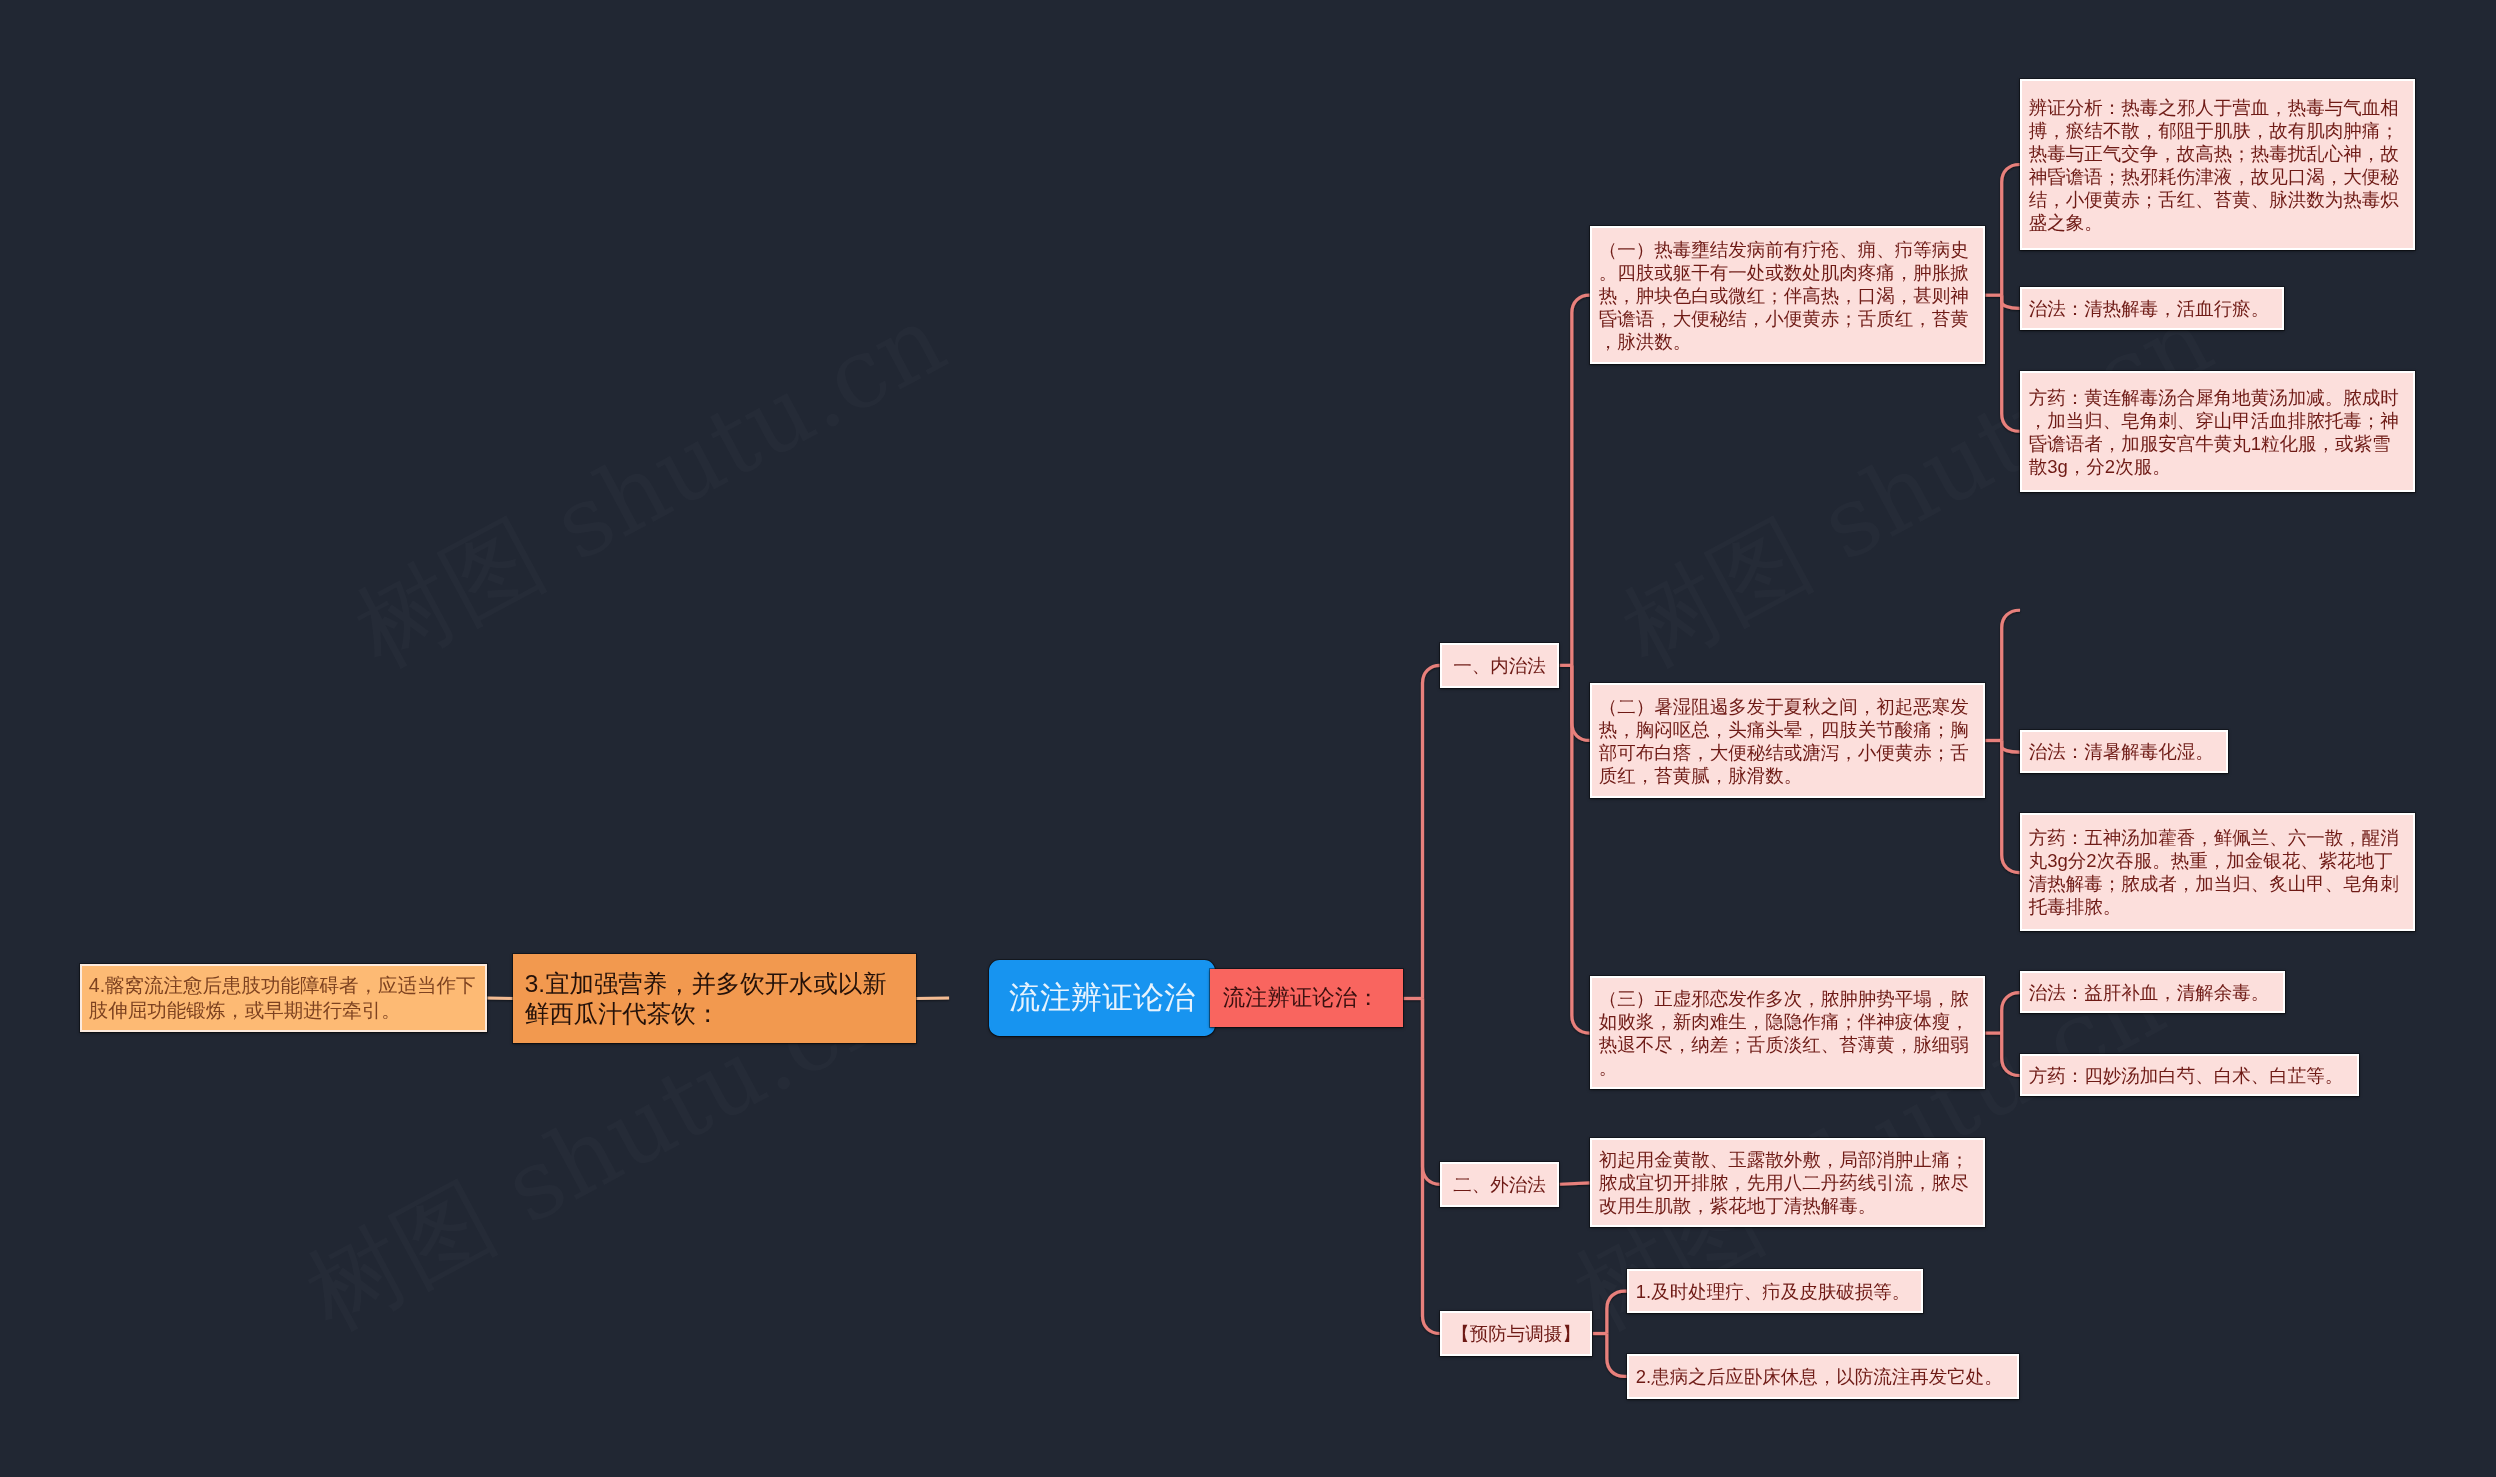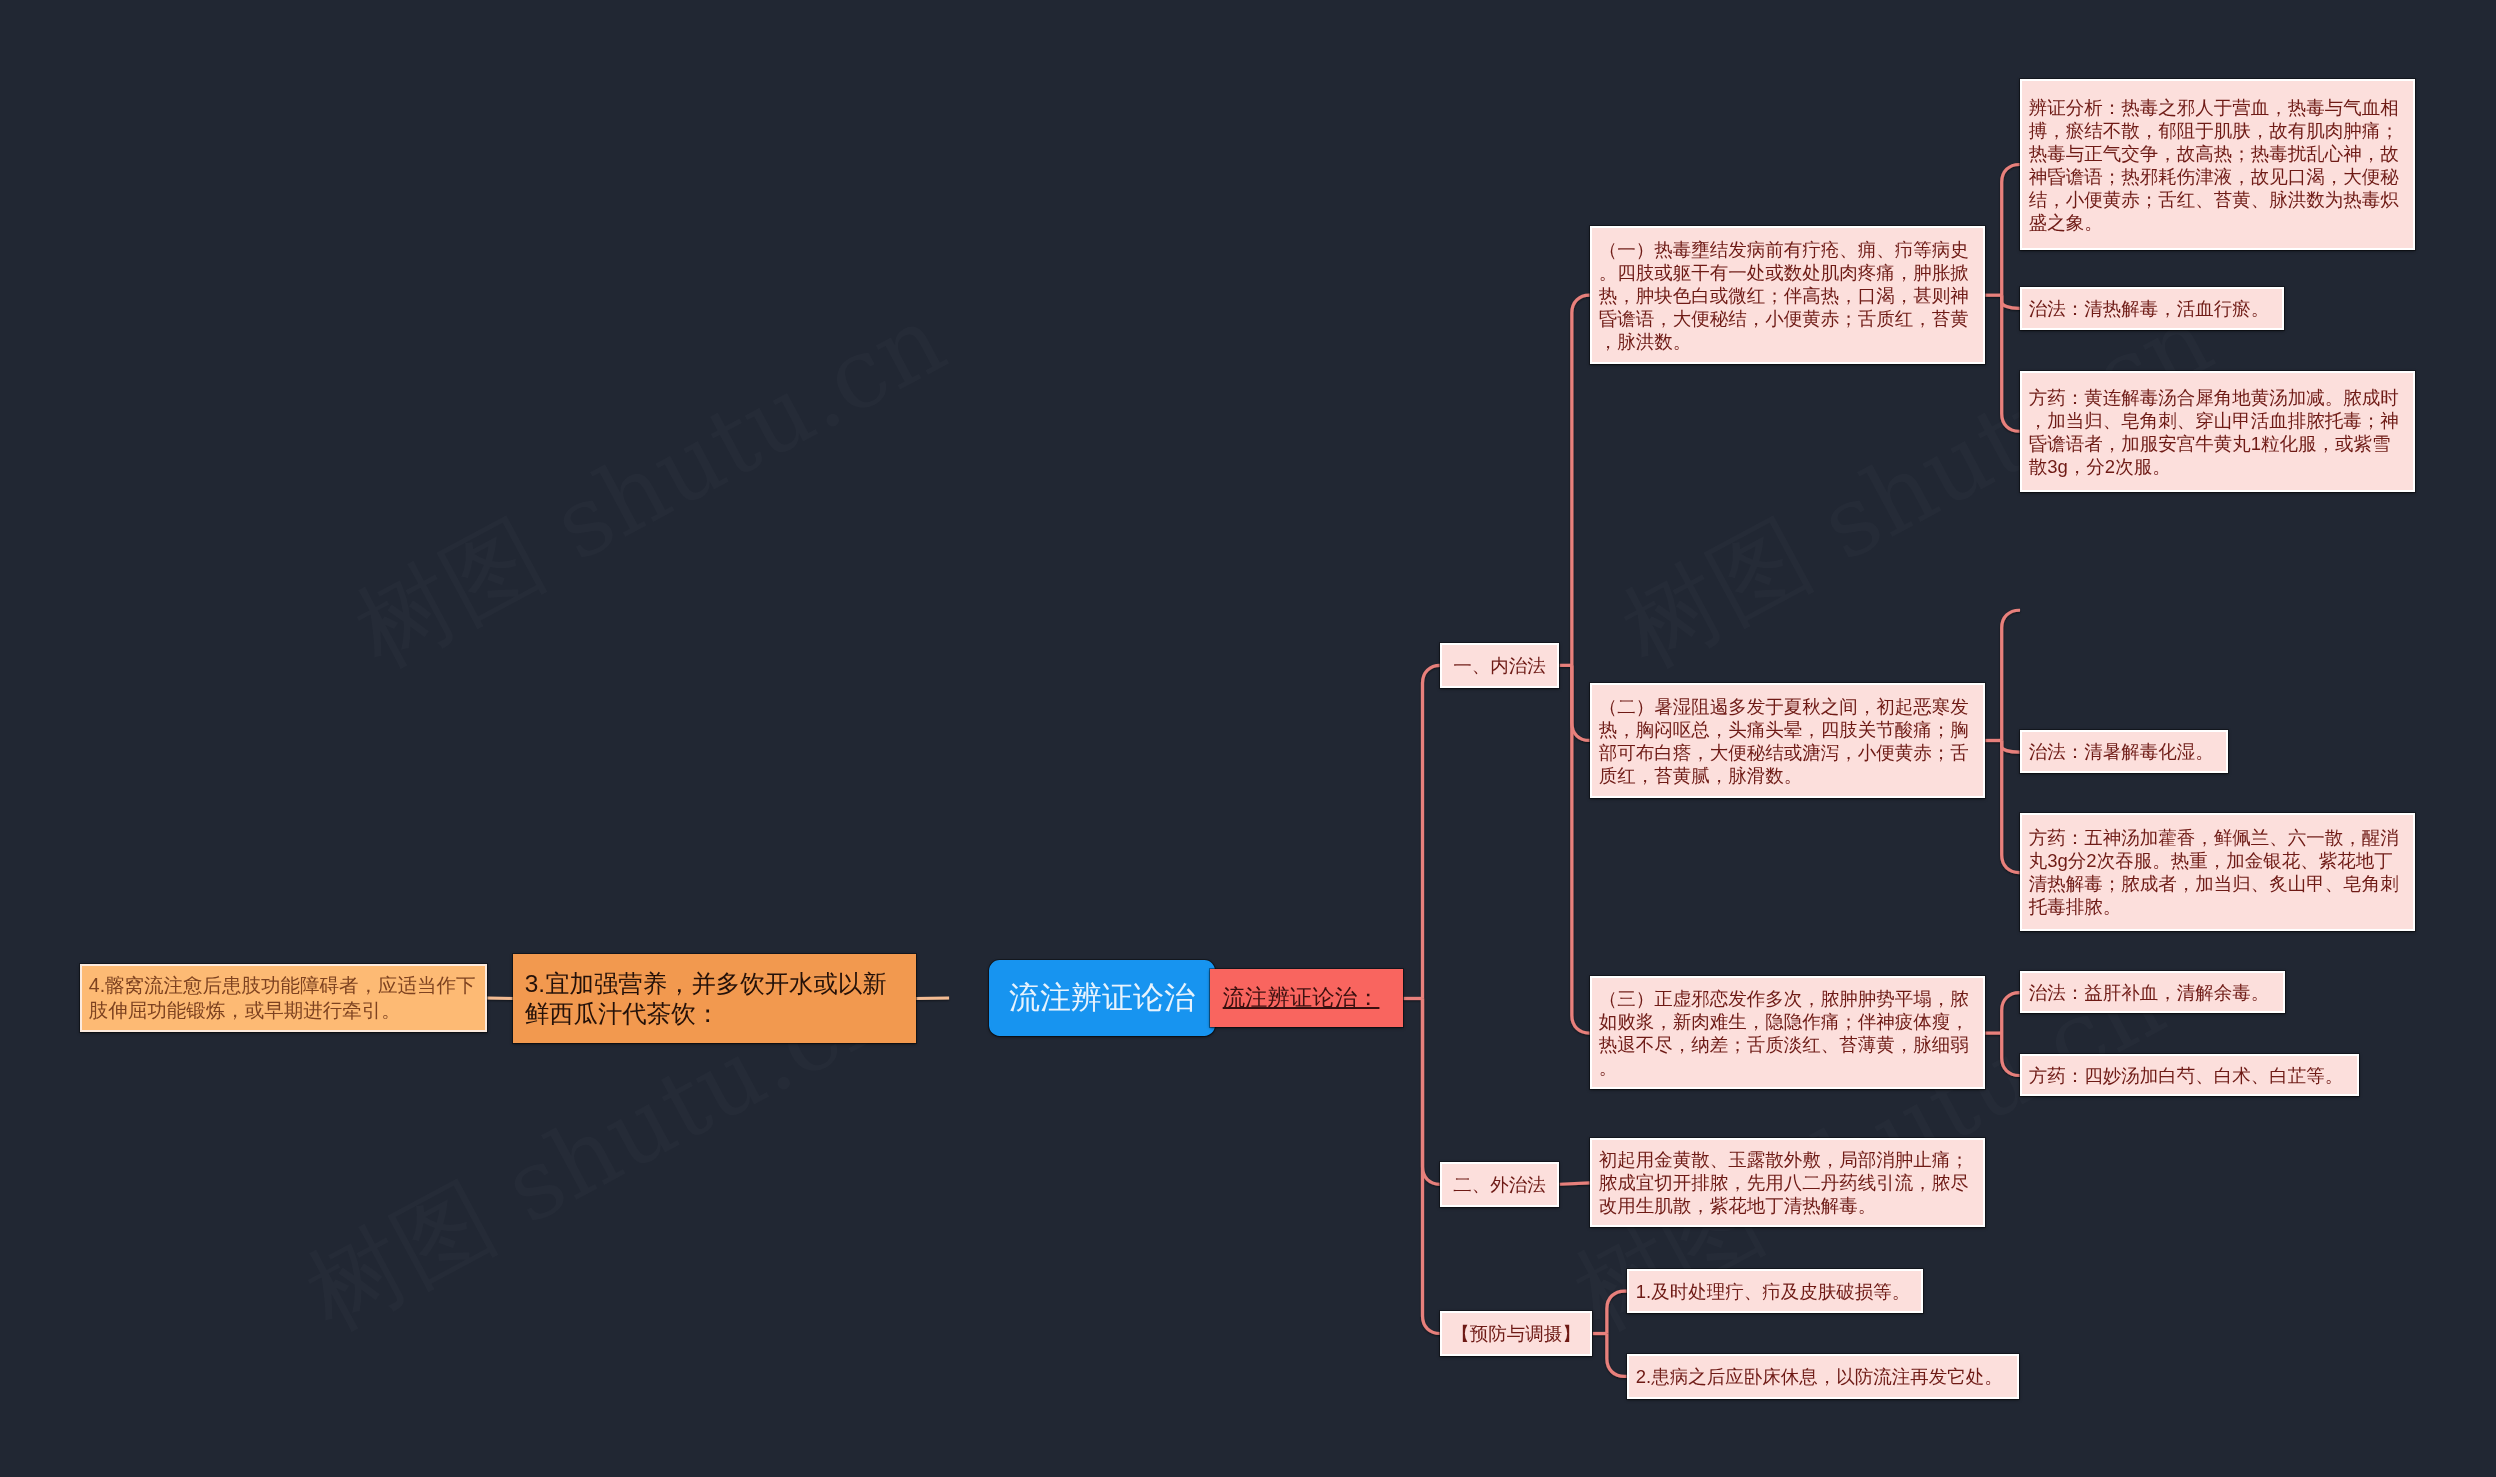--- a/index.html
+++ b/index.html
@@ -12,21 +12,21 @@
   .node{position:absolute;box-sizing:border-box;border-radius:0;
         display:flex;align-items:center;
         border:2px solid #fff;
         box-shadow:0 1px 2.9px rgba(0,0,0,.6), 0 0 0 1px rgba(0,0,0,.35);}
   .node .txt{display:block;width:100%;white-space:pre-wrap;
              word-break:break-all;line-break:anywhere;}
   .root{background:#1794f0;color:#e7f3fd;font-size:31px;line-height:1.25;
         justify-content:flex-end;text-align:center;border-radius:10.7px;
         border-color:#1794f0;margin-left:40px;}
   .primary{background:#f9655f;color:#3a100f;font-size:22.4px;line-height:1.25;
-           padding:0 10.7px;border-color:#f9655f;text-decoration:underline;}
+           padding:0 10.7px;border-color:#f9655f;}
   .orange{background:#f2994f;color:#241109;font-size:24.4px;line-height:30px;
           padding:0 9.8px;border-color:#f2994f;}
   .cream{background:#fdba74;color:#7d4220;font-size:19.5px;line-height:25px;
          padding:0 6.8px;border-color:#fbeade;}
   .leaf{background:#fcdfdc;color:#6e1a15;font-size:18.5px;line-height:23px;
         padding:0 6.8px;}
   .leaf.ctr{justify-content:center;text-align:center;padding:0 5.9px;}
   .wm{position:absolute;color:rgba(255,255,255,.018);font-size:97px;
       font-family:"DejaVu Serif",serif;
       white-space:nowrap;pointer-events:none;

